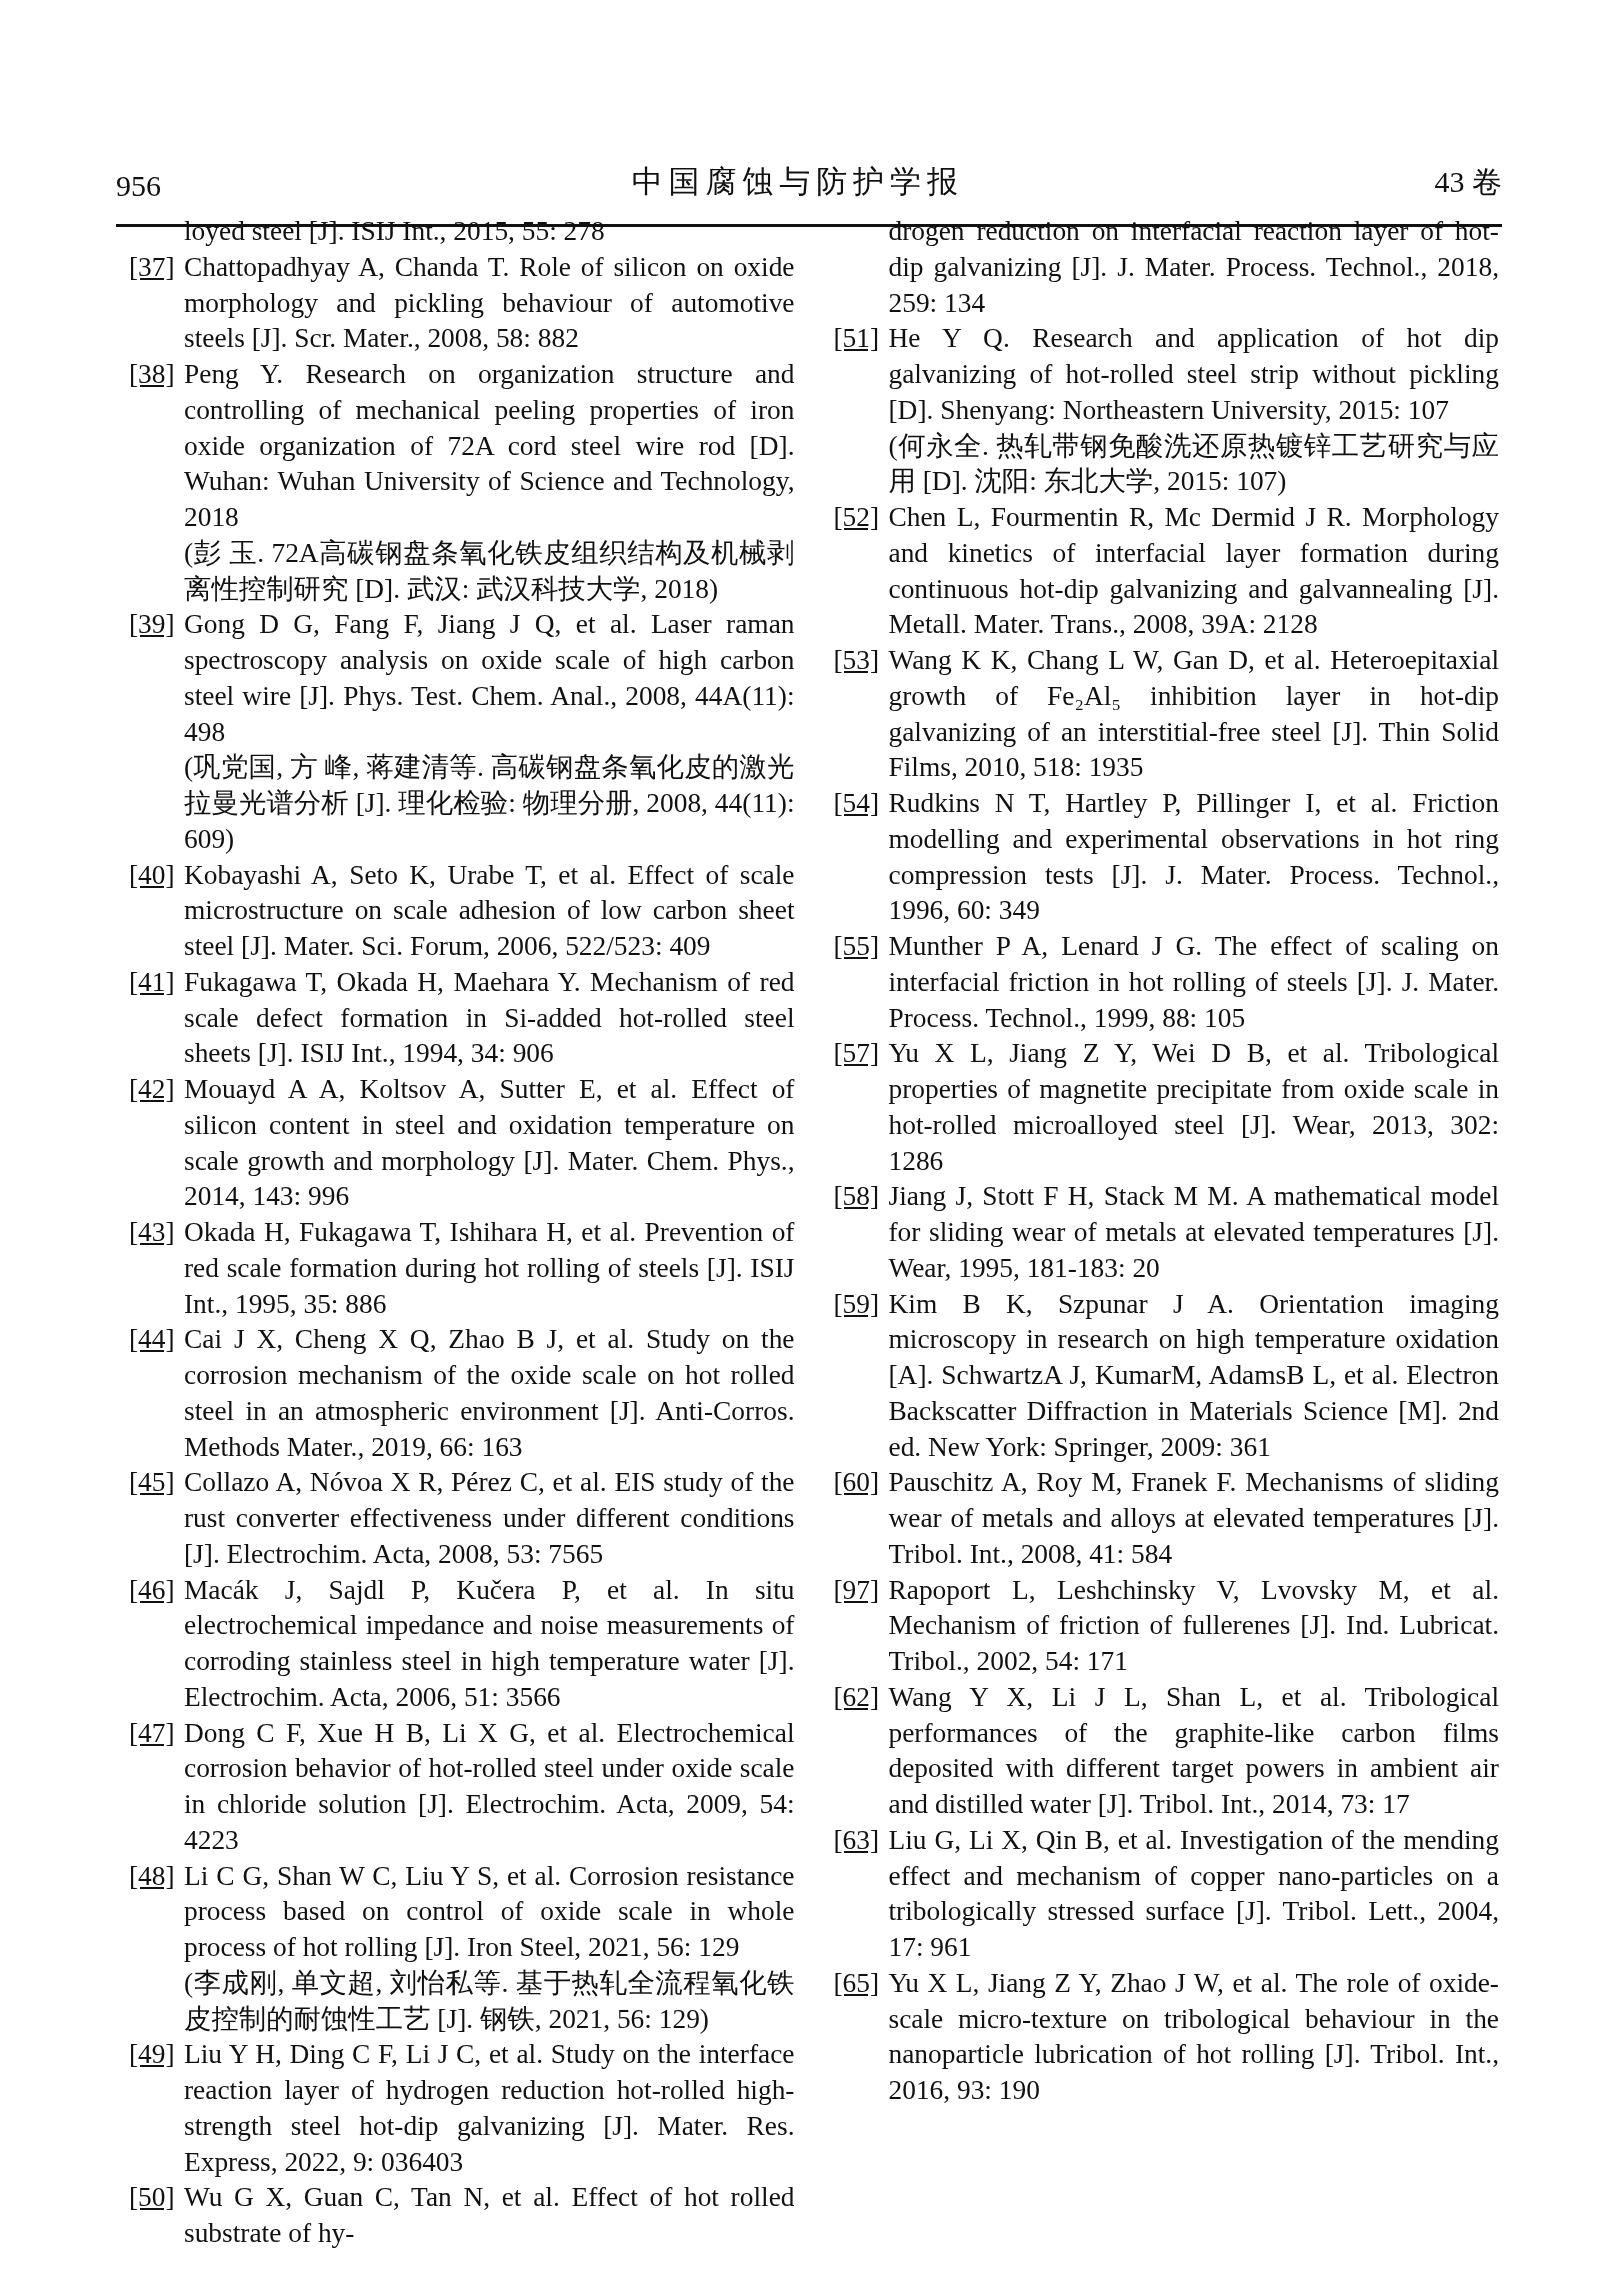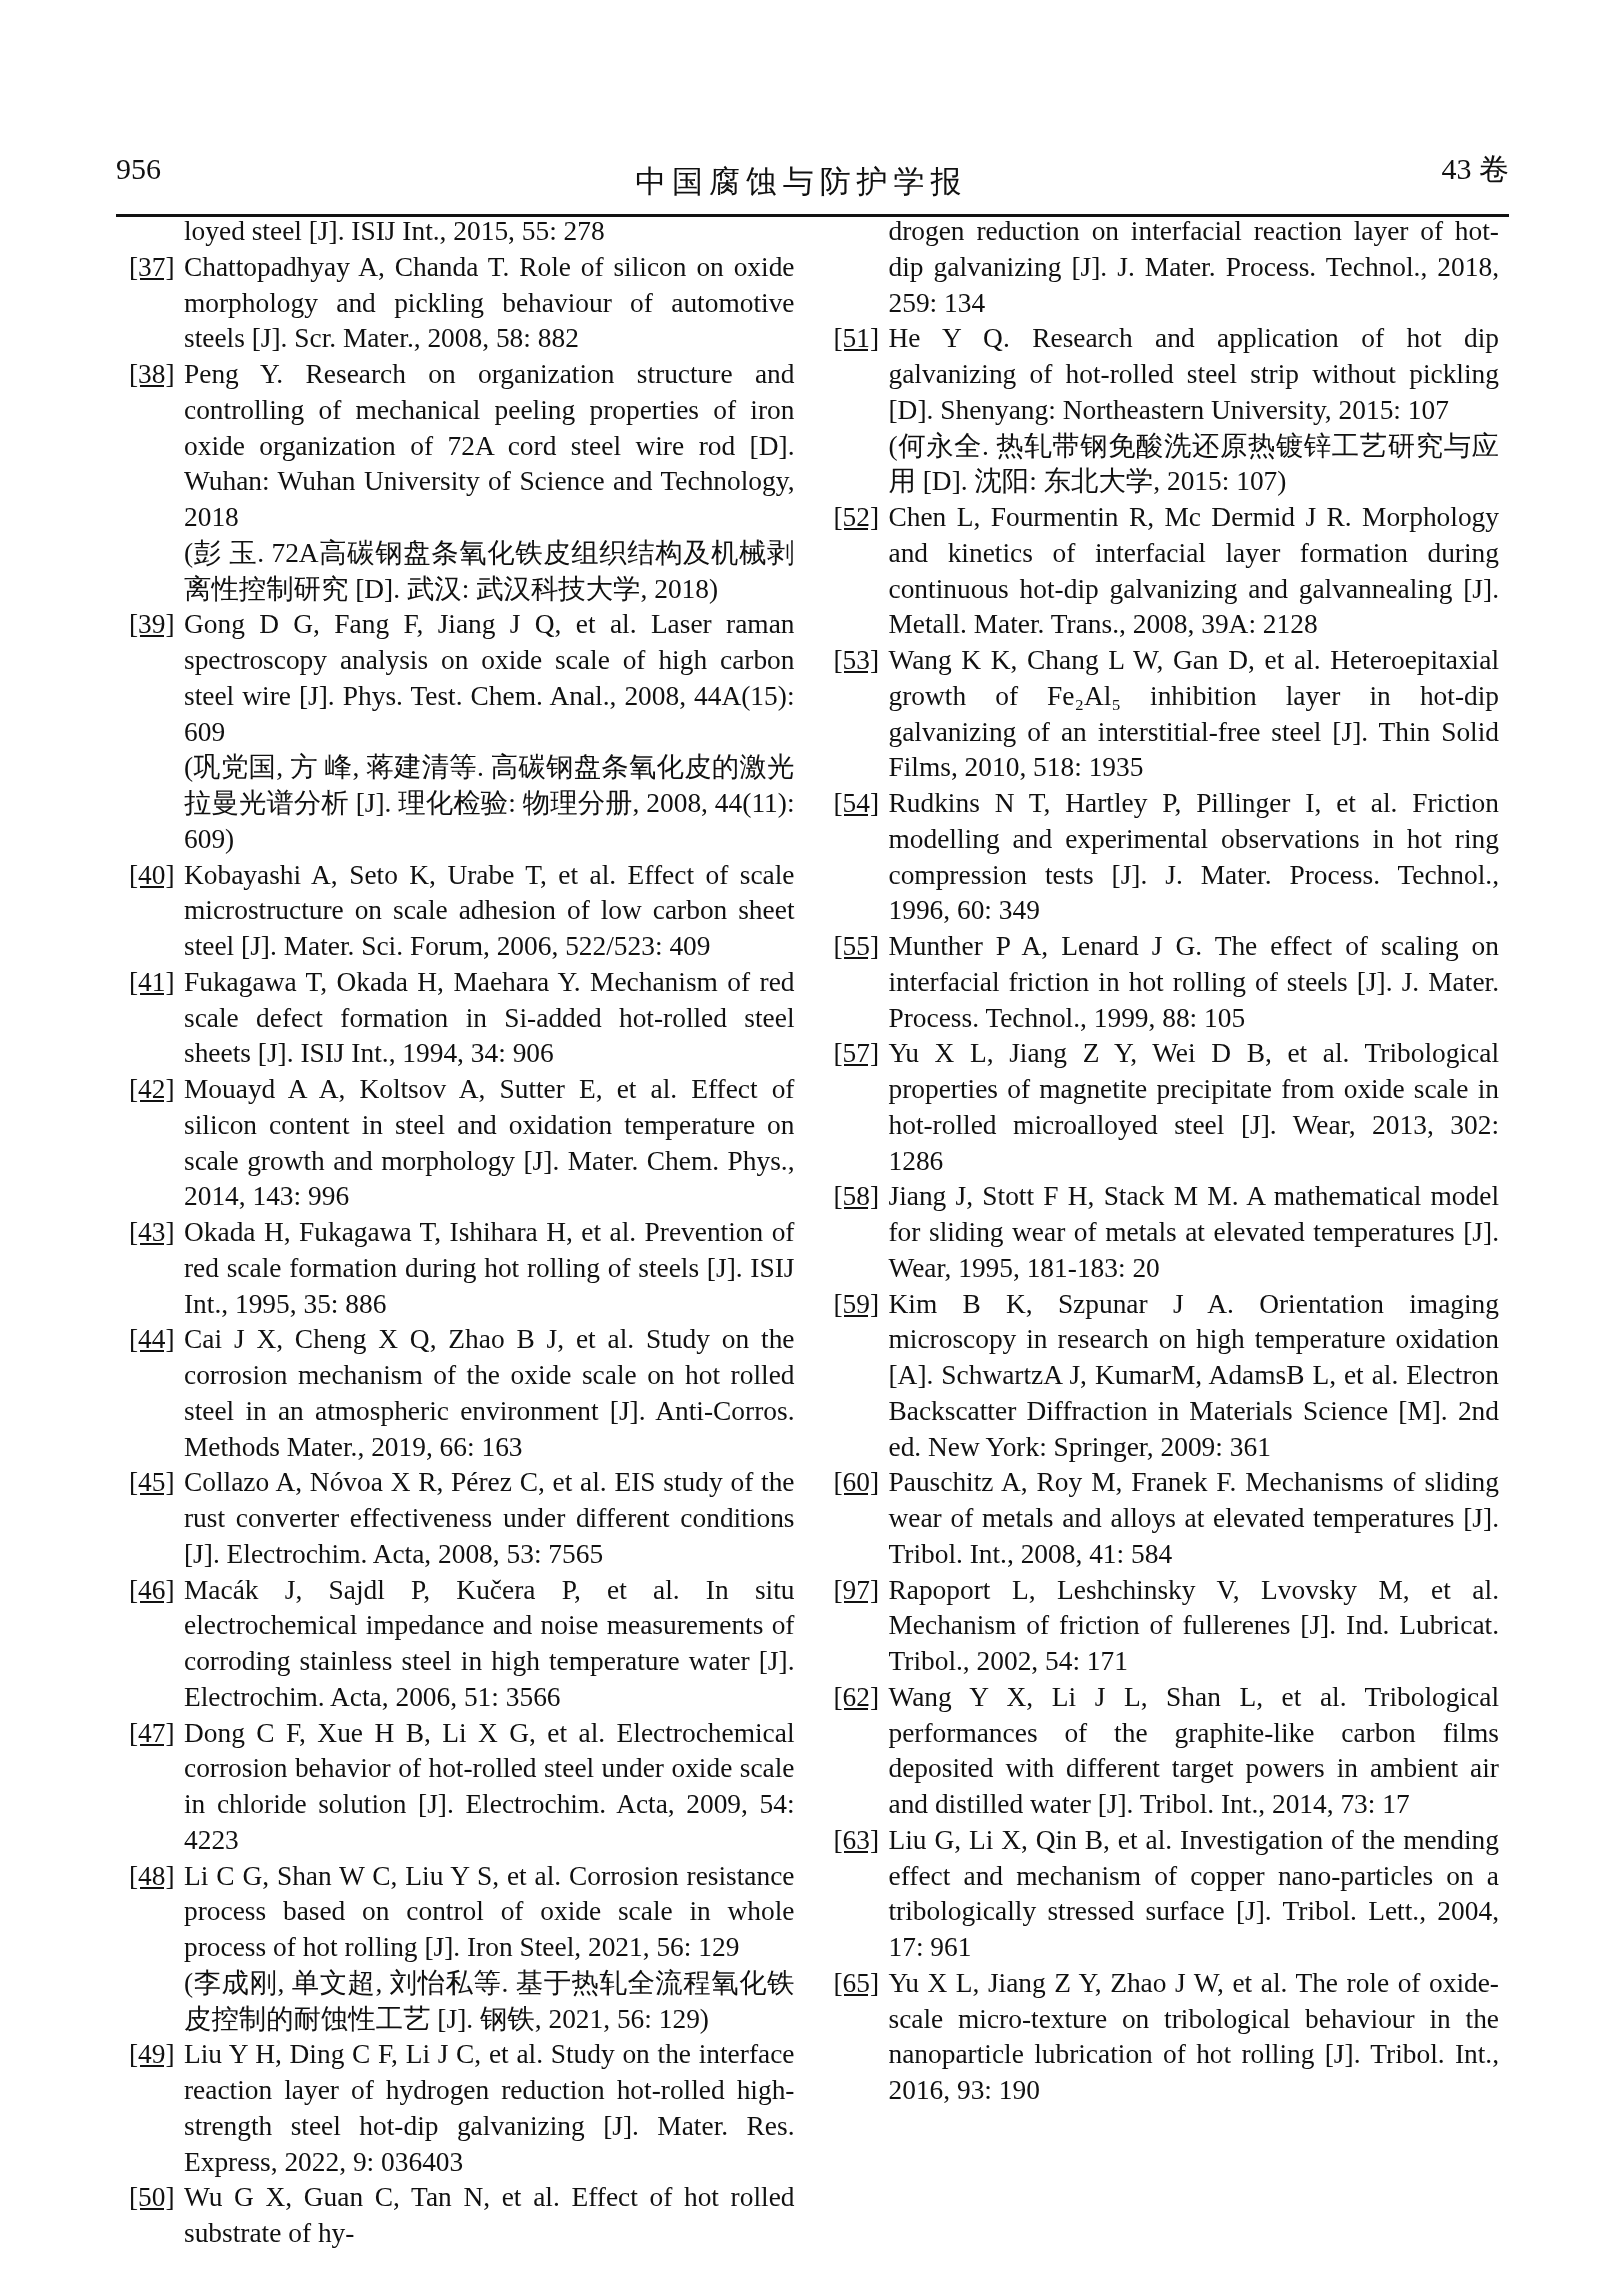--- a/index.html
+++ b/index.html
@@ -9,26 +9,26 @@
     height: 2293px;
     margin: 0 auto;
     background: #ffffff;
     color: #111111;
     font-family: "Liberation Serif", "DejaVu Serif", serif;
   }
   .page-header {
     position: absolute;
     top: 135px;
     left: 116px;
-    right: 112px;
+    right: 119px;
     display: flex;
     justify-content: space-between;
-    align-items: center;
+    align-items: flex-end;
     border-bottom: 3.9px solid #111;
-    padding-bottom: 11px;
+    padding-bottom: 21px;
     font-size: 30px;
   }
   .journal-title {
     letter-spacing: 5.9px;
     font-size: 31px;
     margin-top: 26px;
   }
   .columns {
     position: absolute;
     top: 214px;
@@ -65,21 +65,21 @@
     <span class="page-number">956</span>
     <span class="journal-title">中国腐蚀与防护学报</span>
     <span class="volume-number">43 卷</span>
   </div>
 
   <div class="columns">
     <div class="col" id="col-left">
         <div class="ref"><span class="ref-num"></span><span class="ref-text">loyed steel [J]. ISIJ Int., 2015, 55: 278</span></div>
         <div class="ref"><span class="ref-num">[37]</span><span class="ref-text">Chattopadhyay A, Chanda T. Role of silicon on oxide morphology and pickling behaviour of automotive steels [J]. Scr. Mater., 2008, 58: 882</span></div>
         <div class="ref"><span class="ref-num">[38]</span><span class="ref-text">Peng Y. Research on organization structure and controlling of mechanical peeling properties of iron oxide organization of 72A cord steel wire rod [D]. Wuhan: Wuhan University of Science and Technology, 2018</span><div class="ref-cn">(彭 玉. 72A高碳钢盘条氧化铁皮组织结构及机械剥离性控制研究 [D]. 武汉: 武汉科技大学, 2018)</div></div>
-        <div class="ref"><span class="ref-num">[39]</span><span class="ref-text">Gong D G, Fang F, Jiang J Q, et al. Laser raman spectroscopy analysis on oxide scale of high carbon steel wire [J]. Phys. Test. Chem. Anal., 2008, 44A(15): 609</span><div class="ref-cn">(巩党国, 方 峰, 蒋建清等. 高碳钢盘条氧化皮的激光拉曼光谱分析 [J]. 理化检验: 物理分册, 2008, 44(11): 609)</div></div>
+        <div class="ref"><span class="ref-num">[39]</span><span class="ref-text">Gong D G, Fang F, Jiang J Q, et al. Laser raman spectroscopy analysis on oxide scale of high carbon steel wire [J]. Phys. Test. Chem. Anal., 2008, 44A(11): 498</span><div class="ref-cn">(巩党国, 方 峰, 蒋建清等. 高碳钢盘条氧化皮的激光拉曼光谱分析 [J]. 理化检验: 物理分册, 2008, 44(11): 609)</div></div>
         <div class="ref"><span class="ref-num">[40]</span><span class="ref-text">Kobayashi A, Seto K, Urabe T, et al. Effect of scale microstructure on scale adhesion of low carbon sheet steel [J]. Mater. Sci. Forum, 2006, 522/523: 409</span></div>
         <div class="ref"><span class="ref-num">[41]</span><span class="ref-text">Fukagawa T, Okada H, Maehara Y. Mechanism of red scale defect formation in Si-added hot-rolled steel sheets [J]. ISIJ Int., 1994, 34: 906</span></div>
         <div class="ref"><span class="ref-num">[42]</span><span class="ref-text">Mouayd A A, Koltsov A, Sutter E, et al. Effect of silicon content in steel and oxidation temperature on scale growth and morphology [J]. Mater. Chem. Phys., 2014, 143: 996</span></div>
         <div class="ref"><span class="ref-num">[43]</span><span class="ref-text">Okada H, Fukagawa T, Ishihara H, et al. Prevention of red scale formation during hot rolling of steels [J]. ISIJ Int., 1995, 35: 886</span></div>
         <div class="ref"><span class="ref-num">[44]</span><span class="ref-text">Cai J X, Cheng X Q, Zhao B J, et al. Study on the corrosion mechanism of the oxide scale on hot rolled steel in an atmospheric environment [J]. Anti-Corros. Methods Mater., 2019, 66: 163</span></div>
         <div class="ref"><span class="ref-num">[45]</span><span class="ref-text">Collazo A, Nóvoa X R, Pérez C, et al. EIS study of the rust converter effectiveness under different conditions [J]. Electrochim. Acta, 2008, 53: 7565</span></div>
         <div class="ref"><span class="ref-num">[46]</span><span class="ref-text">Macák J, Sajdl P, Kučera P, et al. In situ electrochemical impedance and noise measurements of corroding stainless steel in high temperature water [J]. Electrochim. Acta, 2006, 51: 3566</span></div>
         <div class="ref"><span class="ref-num">[47]</span><span class="ref-text">Dong C F, Xue H B, Li X G, et al. Electrochemical corrosion behavior of hot-rolled steel under oxide scale in chloride solution [J]. Electrochim. Acta, 2009, 54: 4223</span></div>
         <div class="ref"><span class="ref-num">[48]</span><span class="ref-text">Li C G, Shan W C, Liu Y S, et al. Corrosion resistance process based on control of oxide scale in whole process of hot rolling [J]. Iron Steel, 2021, 56: 129</span><div class="ref-cn">(李成刚, 单文超, 刘怡私等. 基于热轧全流程氧化铁皮控制的耐蚀性工艺 [J]. 钢铁, 2021, 56: 129)</div></div>
         <div class="ref"><span class="ref-num">[49]</span><span class="ref-text">Liu Y H, Ding C F, Li J C, et al. Study on the interface reaction layer of hydrogen reduction hot-rolled high-strength steel hot-dip galvanizing [J]. Mater. Res. Express, 2022, 9: 036403</span></div>

